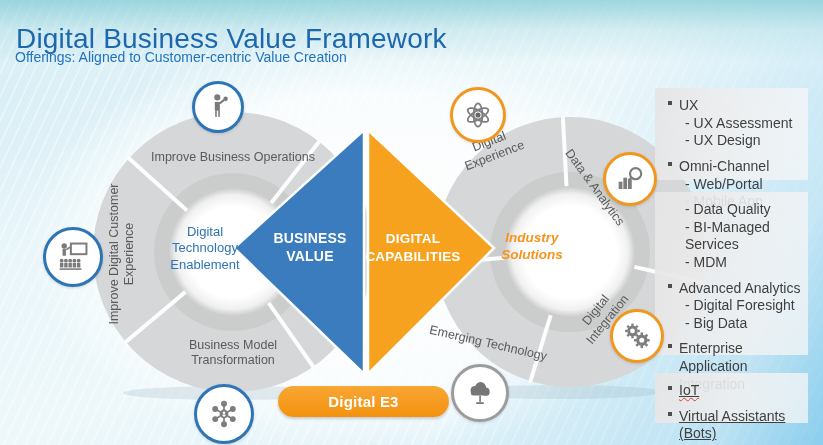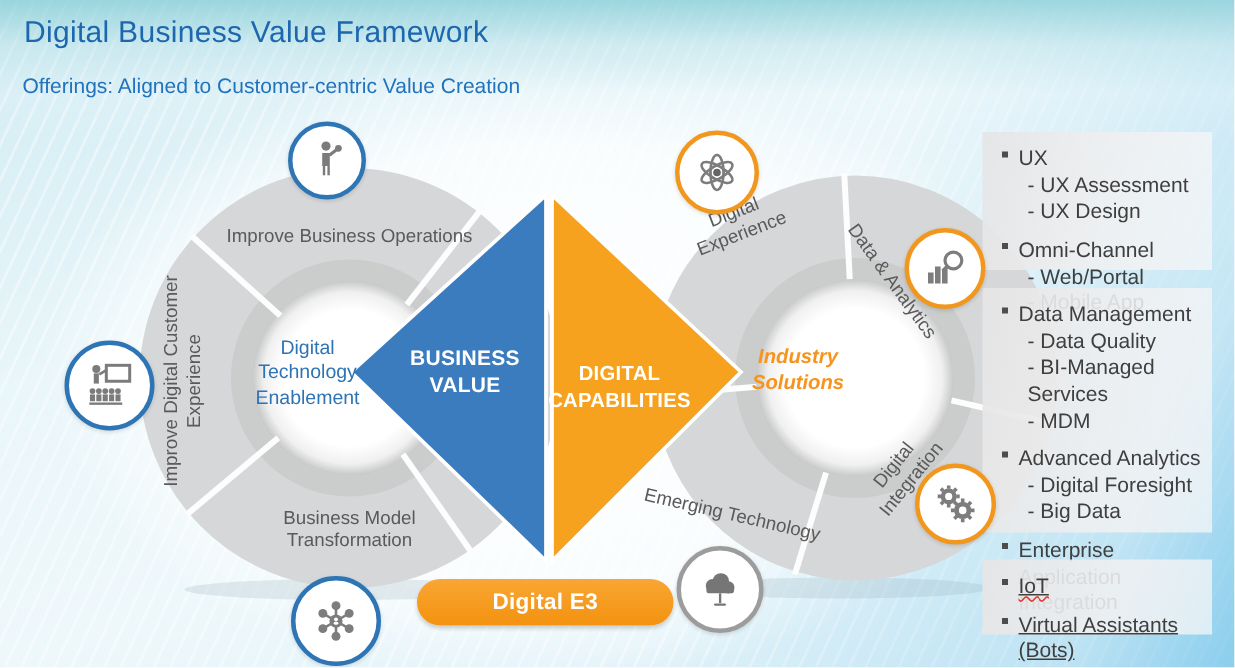--- a/index.html
+++ b/index.html
@@ -7,30 +7,30 @@
     position:relative;width:823px;height:445px;overflow:hidden;
     font-family:"Liberation Sans",sans-serif;
     background:
       linear-gradient(180deg, rgba(140,207,216,.80) 0px, rgba(190,228,233,.50) 30px, rgba(235,247,250,.22) 62px, rgba(255,255,255,0) 95px),
       linear-gradient(295deg, rgba(120,198,235,.80) 0%, rgba(167,217,240,.55) 11%, rgba(236,247,252,0) 38%),
       radial-gradient(ellipse 430px 270px at 44% 55%, rgba(255,255,255,.96) 0%, rgba(255,255,255,.75) 55%, rgba(255,255,255,0) 78%),
       repeating-linear-gradient(115deg, rgba(255,255,255,.38) 0 2px, rgba(255,255,255,0) 2px 10px),
       linear-gradient(160deg, #cfeaf3 0%, #e9f6fa 35%, #eef8fb 60%, #d5edf7 100%);
   }
   .abs{position:absolute;}
-  .title{left:16px;top:11px;font-size:20px;color:#1c67ae;letter-spacing:.2px;text-align:right;}
+  .title{left:16px;top:23px;font-size:28px;color:#1c67ae;letter-spacing:.2px;text-align:right;}
   .subtitle{left:15px;top:49px;font-size:14px;color:#2273be;text-align:center;}
   svg.diagram{left:0;top:0;z-index:1;}
   .ringlabel{z-index:2;font-size:12.5px;color:#5a5a5a;text-align:center;line-height:1.22;}
   .nowrap{white-space:nowrap;}
   .centerlabel-left{left:166px;top:224px;width:78px;z-index:2;font-size:13px;color:#2e74b5;text-align:center;line-height:1.25;}
   .centerlabel-right{left:488px;top:230px;width:88px;z-index:2;font-size:13.5px;font-weight:bold;color:#f7941e;text-align:center;line-height:1.25;font-style:italic;}
   .tri-label{z-index:2;color:#fff;font-weight:bold;text-align:center;line-height:1.3;letter-spacing:.2px;}
   .tl-blue{left:251px;top:229px;width:118px;font-size:14px;}
-  .tl-orange{left:351px;top:240px;width:124px;font-size:13.5px;}
+  .tl-orange{left:351px;top:230px;width:124px;font-size:13.5px;}
   .iconcircle{z-index:4;border-radius:50%;background:#fff;display:flex;align-items:center;justify-content:center;box-shadow:0 1px 3px rgba(0,0,0,.15);}
   .b-blue{border:3px solid #2e75b6;}
   .b-orange{border:3px solid #f2971d;}
   .b-gray{border:3px solid #9c9c9c;}
   .panel{z-index:3;left:655px;width:153px;background:linear-gradient(100deg, rgba(229,229,230,.95) 0%, rgba(240,240,241,.88) 55%, rgba(248,248,248,.72) 100%);
     padding:9px 6px 6px 12px;box-sizing:border-box;font-size:14px;color:#3f3f3f;line-height:1.26;}
   .group{margin-bottom:8px;}
   .group:last-child{margin-bottom:0;}
   .item-main{display:flex;align-items:flex-start;}
   .sq{width:4px;height:4px;background:#4d4d4d;margin:4px 7px 0 1px;flex-shrink:0;}
@@ -249,24 +249,20 @@
           <span class="sq"></span>
           <span>Omni-Channel</span>
         </div>
       <div class="item-sub">- Web/Portal</div>
       <div class="item-sub">- Mobile App</div>
     </div>
   </div>
 
   <div class="abs panel" style="top:192px;height:163px;">
     <div class="group">
-      <div class="item-main">
-          <span class="sq"></span>
-          <span>Data Management</span>
-        </div>
       <div class="item-sub">- Data Quality</div>
       <div class="item-sub">- BI-Managed Services</div>
       <div class="item-sub">- MDM</div>
     </div>
     <div class="group">
       <div class="item-main">
           <span class="sq"></span>
           <span>Advanced Analytics</span>
         </div>
       <div class="item-sub">- Digital Foresight</div>

